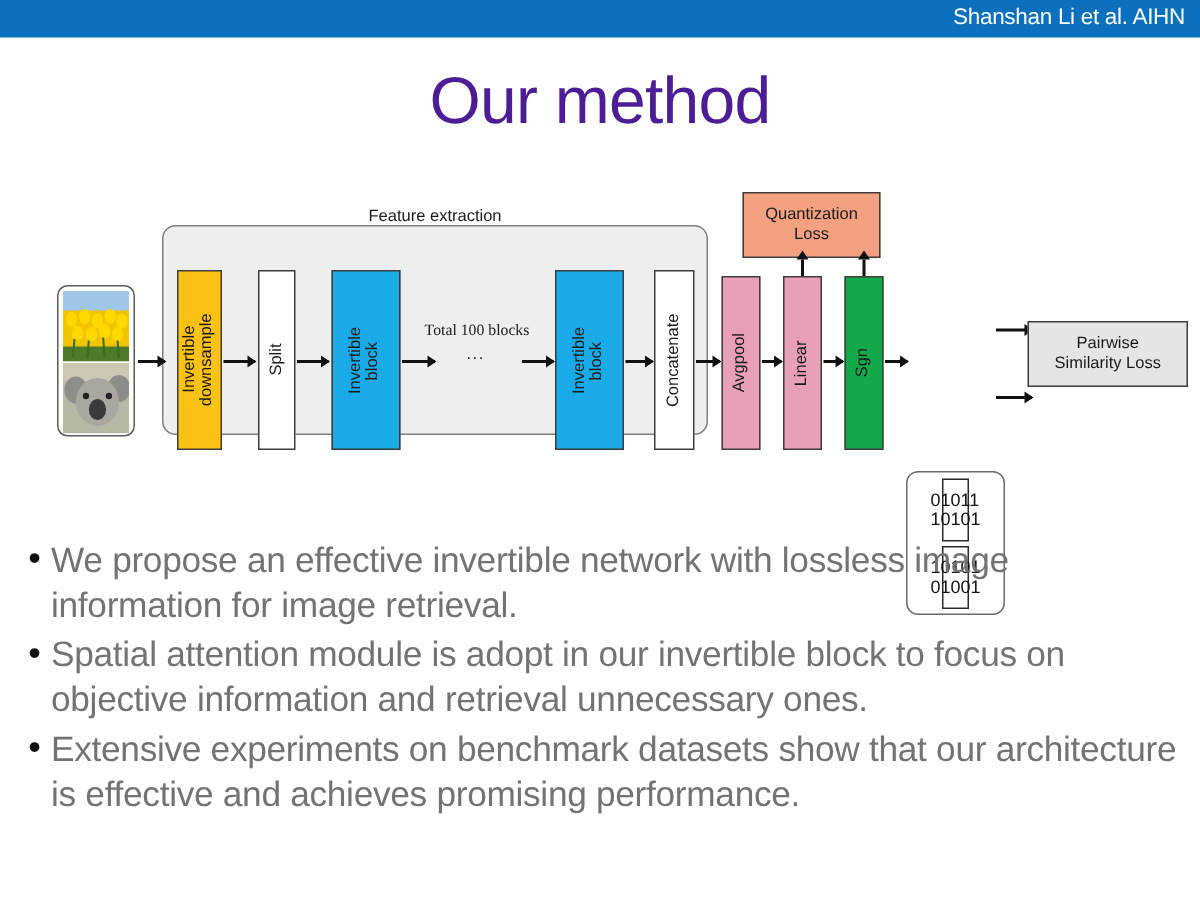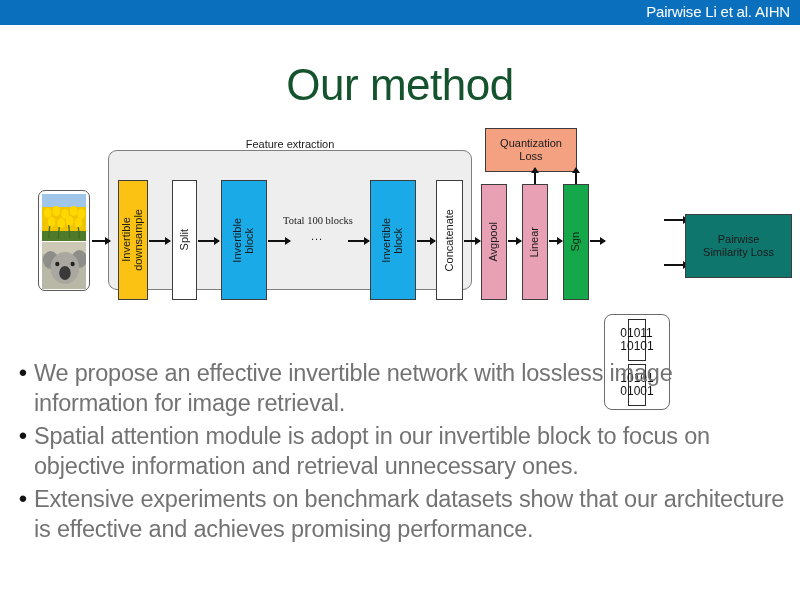--- a/index.html
+++ b/index.html
@@ -28,24 +28,23 @@
     letter-spacing: -0.2px;
     white-space: nowrap;
   }
 
   
   .slide-title {
     position: absolute; left: 0; top: 43px;
     width: 800px;
     text-align: center;
     font-size: 44px;
-    color: #14532d;
+    color: #4c1d95;
     font-weight: 400;
     letter-spacing: -0.5px;
-    margin-top: 17px;
   }
 
   
   .figure {
     position: absolute; left: 0; top: 118px;
     width: 800px; height: 190px;
   }
 
   .fe-box {
     position: absolute;
@@ -200,21 +199,21 @@
     color: #737373;
     letter-spacing: -0.2px;
   }
 </style>
 </head>
 <body>
 
 <div id="slide">
 
   <div class="header-bar"></div>
-  <div class="header-text">Pairwise Li et al. AIHN</div>
+  <div class="header-text">Shanshan Li et al. AIHN</div>
 
   <div class="slide-title">Our method</div>
 
   <div class="figure">
 
     <div class="fe-box"></div>
     <div class="fe-label">Feature extraction</div>
 
     <div class="thumb-frame">
       <svg class="thumb-img" viewBox="0 0 46 47" preserveAspectRatio="none">
@@ -302,38 +301,38 @@
     </div>
 
     <div class="arrow" style="left:549px; top:122px; width:13px;"></div>
 
     <div class="blk" style="left:563px; top:66px; width:26px; height:116px; background:#15a84b;">
       <span class="vtext">Sgn</span>
     </div>
 
     <div class="arrow" style="left:590px; top:122px; width:15px;"></div>
 
-    <div class="blk" style="left:485px; top:10px; width:92px; height:44px; background:#f4a181;">
+    <div class="blk" style="left:495px; top:10px; width:92px; height:44px; background:#f4a181;">
       <span class="htext">Quantization
 Loss</span>
     </div>
     <div class="arrow-up" style="left:534px; top:55px; height:11px;"></div>
     <div class="arrow-up" style="left:575px; top:55px; height:11px;"></div>
 
     <div class="code-frame">
       <div class="code-cell">01011
 10101</div>
       <div class="code-cell">10101
 01001</div>
     </div>
 
     <div class="arrow" style="left:664px; top:101px; width:24px;"></div>
     <div class="arrow" style="left:664px; top:146px; width:24px;"></div>
 
-    <div class="blk" style="left:685px; top:96px; width:107px; height:64px; background:#0f766e;">
+    <div class="blk" style="left:685px; top:96px; width:107px; height:44px; background:#e5e5e5;">
       <span class="htext">Pairwise
 Similarity Loss</span>
     </div>
 
   </div>
 
 
   <div class="bullets">
     <div class="bullet">
       <div class="bullet-dot">•</div>

